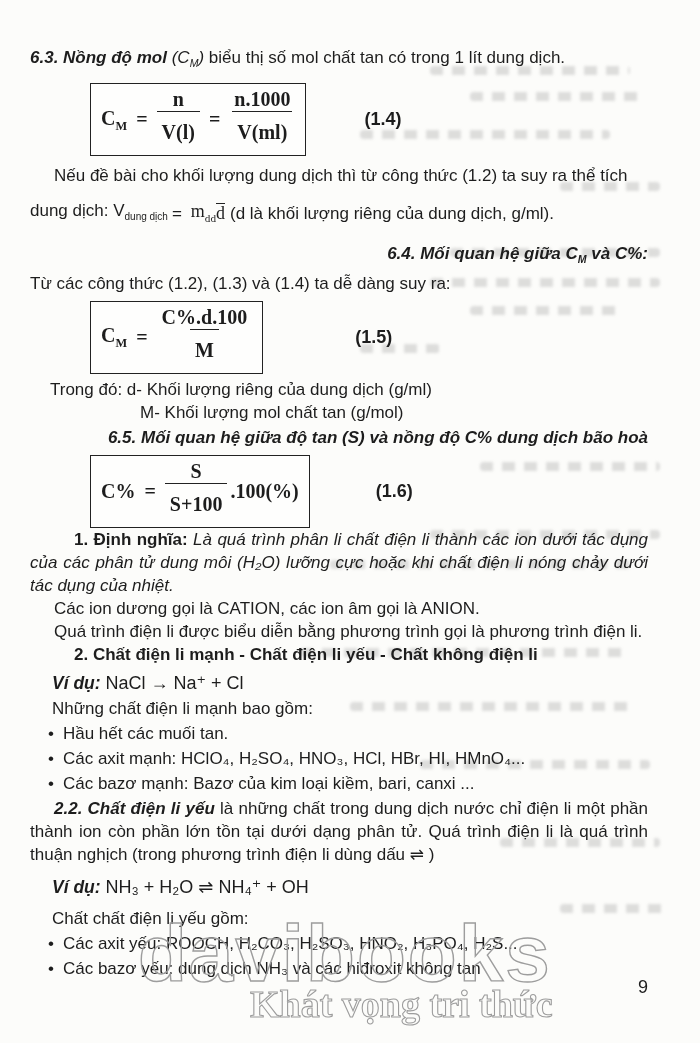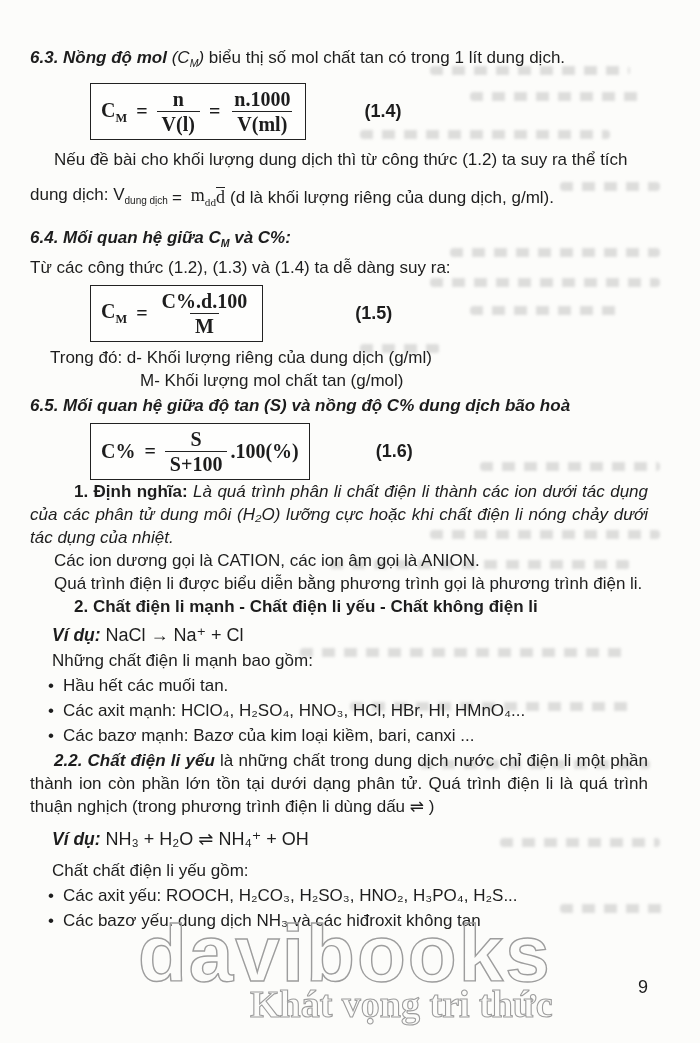--- a/index.html
+++ b/index.html
@@ -8,35 +8,35 @@
     overflow:hidden;color:#1d1d1d;
     font-family:"Liberation Sans","DejaVu Sans",sans-serif;
   }
   .content{
     position:absolute;inset:0;padding:46px 52px 0 30px;box-sizing:border-box;
     font-size:17px;line-height:23px;z-index:2;
   }
   p{margin:0;}
   .just{text-align:justify;}
   .ind{text-indent:24px;}
-  .bi{font-weight:bold;font-style:italic;}
+  .bi{font-weight:bold;font-style:italic;text-align:right;}
   .b{font-weight:bold;margin-left:44px;}
   .i{font-style:italic;}
   sub{font-size:0.62em;}
 
   
   .formula-row{display:flex;align-items:center;margin-left:60px;font-weight:bold;}
   .formula-box{
     border:1.6px solid #222;padding:3px 10px;
     font-family:"Liberation Serif","DejaVu Serif",serif;font-size:20px;
     display:inline-flex;align-items:center;gap:9px;line-height:1.15;
     background:rgba(255,255,255,.6);
   }
   .frac{display:inline-flex;flex-direction:column;align-items:center;line-height:1.2;}
-  .frac .den{border-top:1.6px solid #222;padding:0 5px;}
+  .frac .den{border-top:1.6px solid #222;padding:8px 5px;}
   .frac .num{padding:0 5px;}
   .eqnum{margin-left:58px;font-size:18px;}
 
   
   .vline{display:flex;align-items:center;margin-top:3px;height:46px;}
   .sfrac{display:inline-flex;flex-direction:row;align-items:center;
     font-family:"Liberation Serif","DejaVu Serif",serif;font-size:18px;line-height:1.1;margin:0 5px;}
   .sfrac .den{border-top:1.4px solid #222;width:100%;text-align:center;}
   .vsub{font-size:10px;vertical-align:sub;}
 

